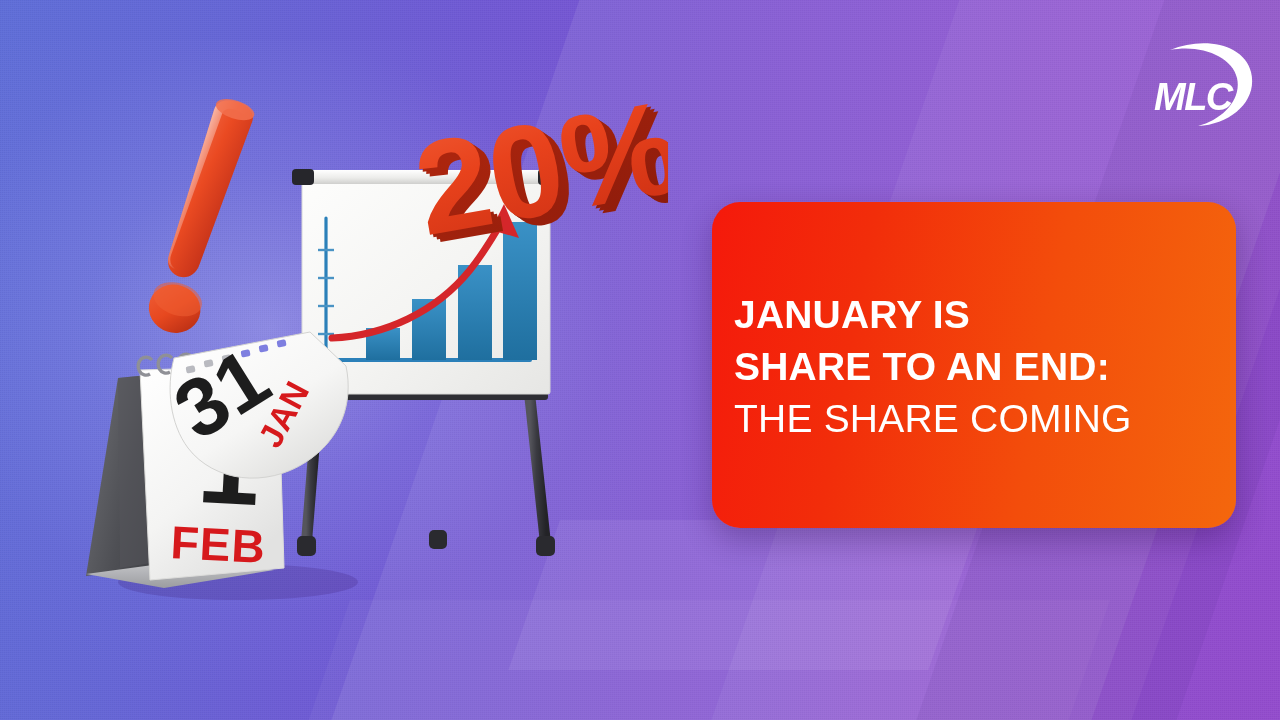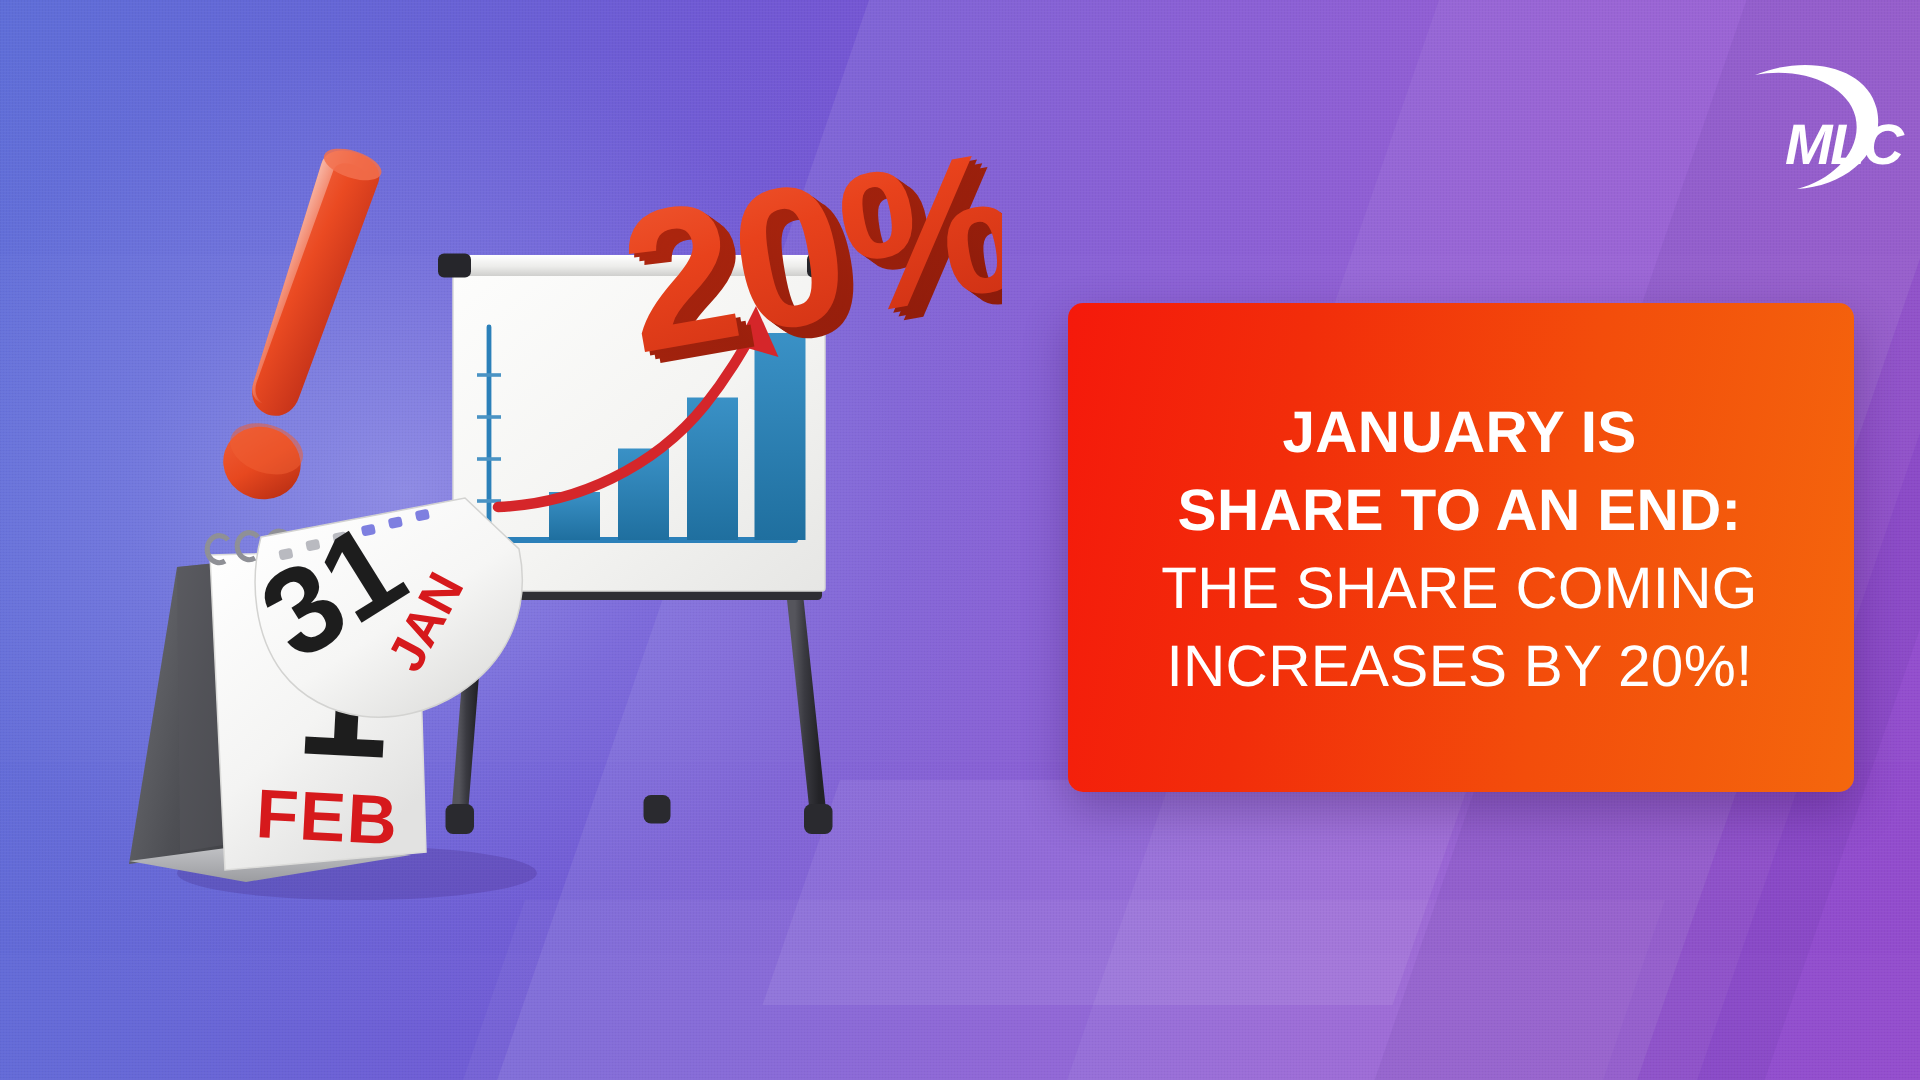--- a/index.html
+++ b/index.html
@@ -101,41 +101,39 @@
   .logo-swoosh { position: absolute; inset: 0; }
   .logo-text {
     position: absolute;
     left: 6px; top: 38px;
     font-size: 38px;
     font-weight: 700;
     font-style: italic;
     letter-spacing: -1.5px;
     color: #ffffff;
     font-family: "Liberation Sans", sans-serif;
-    margin-left: 36px;
   }
 
   
   .callout {
     position: absolute;
     left: 712px; top: 202px;
     width: 524px; height: 326px;
-    border-radius: 10px;
+    border-radius: 28px;
     background: linear-gradient(100deg,
         #f5190b 0%,
         #f22d0a 28%,
         #f34d0b 62%,
         #f4670d 100%);
     box-shadow: 0 12px 30px rgba(40,10,70,0.30);
     box-sizing: border-box;
     padding: 30px 24px 26px 22px;
     display: flex;
     flex-direction: column;
     justify-content: center;
-    align-items: center;
   }
   .callout-line {
     color: #ffffff;
     font-size: 39px;
     line-height: 52px;
     letter-spacing: 0.2px;
     white-space: nowrap;
   }
   .callout-line.bold { font-weight: 700; }
   .callout-line.regular { font-weight: 400; }
@@ -360,21 +358,20 @@
 
         <text x="200" y="120" font-family="Liberation Sans, sans-serif" font-size="34" font-weight="700" fill="#d6191c" transform="rotate(-62 200 120)">JAN</text>
       </g>
     </svg>
   </div>
 
   <div class="callout">
     <div class="callout-line bold">JANUARY IS</div>
     <div class="callout-line bold">SHARE TO AN END:</div>
     <div class="callout-line regular">THE SHARE COMING</div>
-    <div class="callout-line regular">INCREASES BY 20%!</div>
   </div>
 
   <div class="logo">
     <svg class="logo-swoosh" width="110" height="90" viewBox="0 0 110 90">
       <path d="M22,12 C56,-2 96,6 103,34 C110,62 84,86 50,88
                C74,82 94,62 89,40 C84,18 52,6 22,12 Z" fill="#ffffff"></path>
     </svg>
     <div class="logo-text">MLC</div>
   </div>
 

